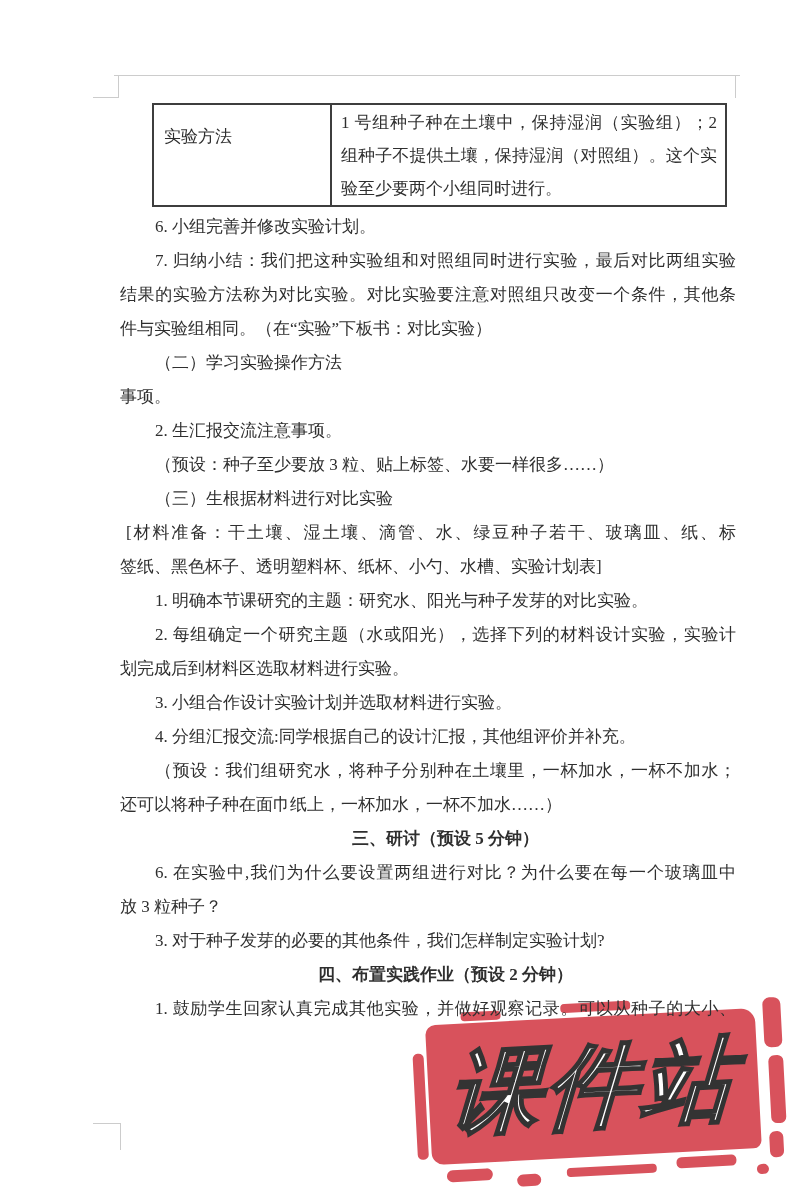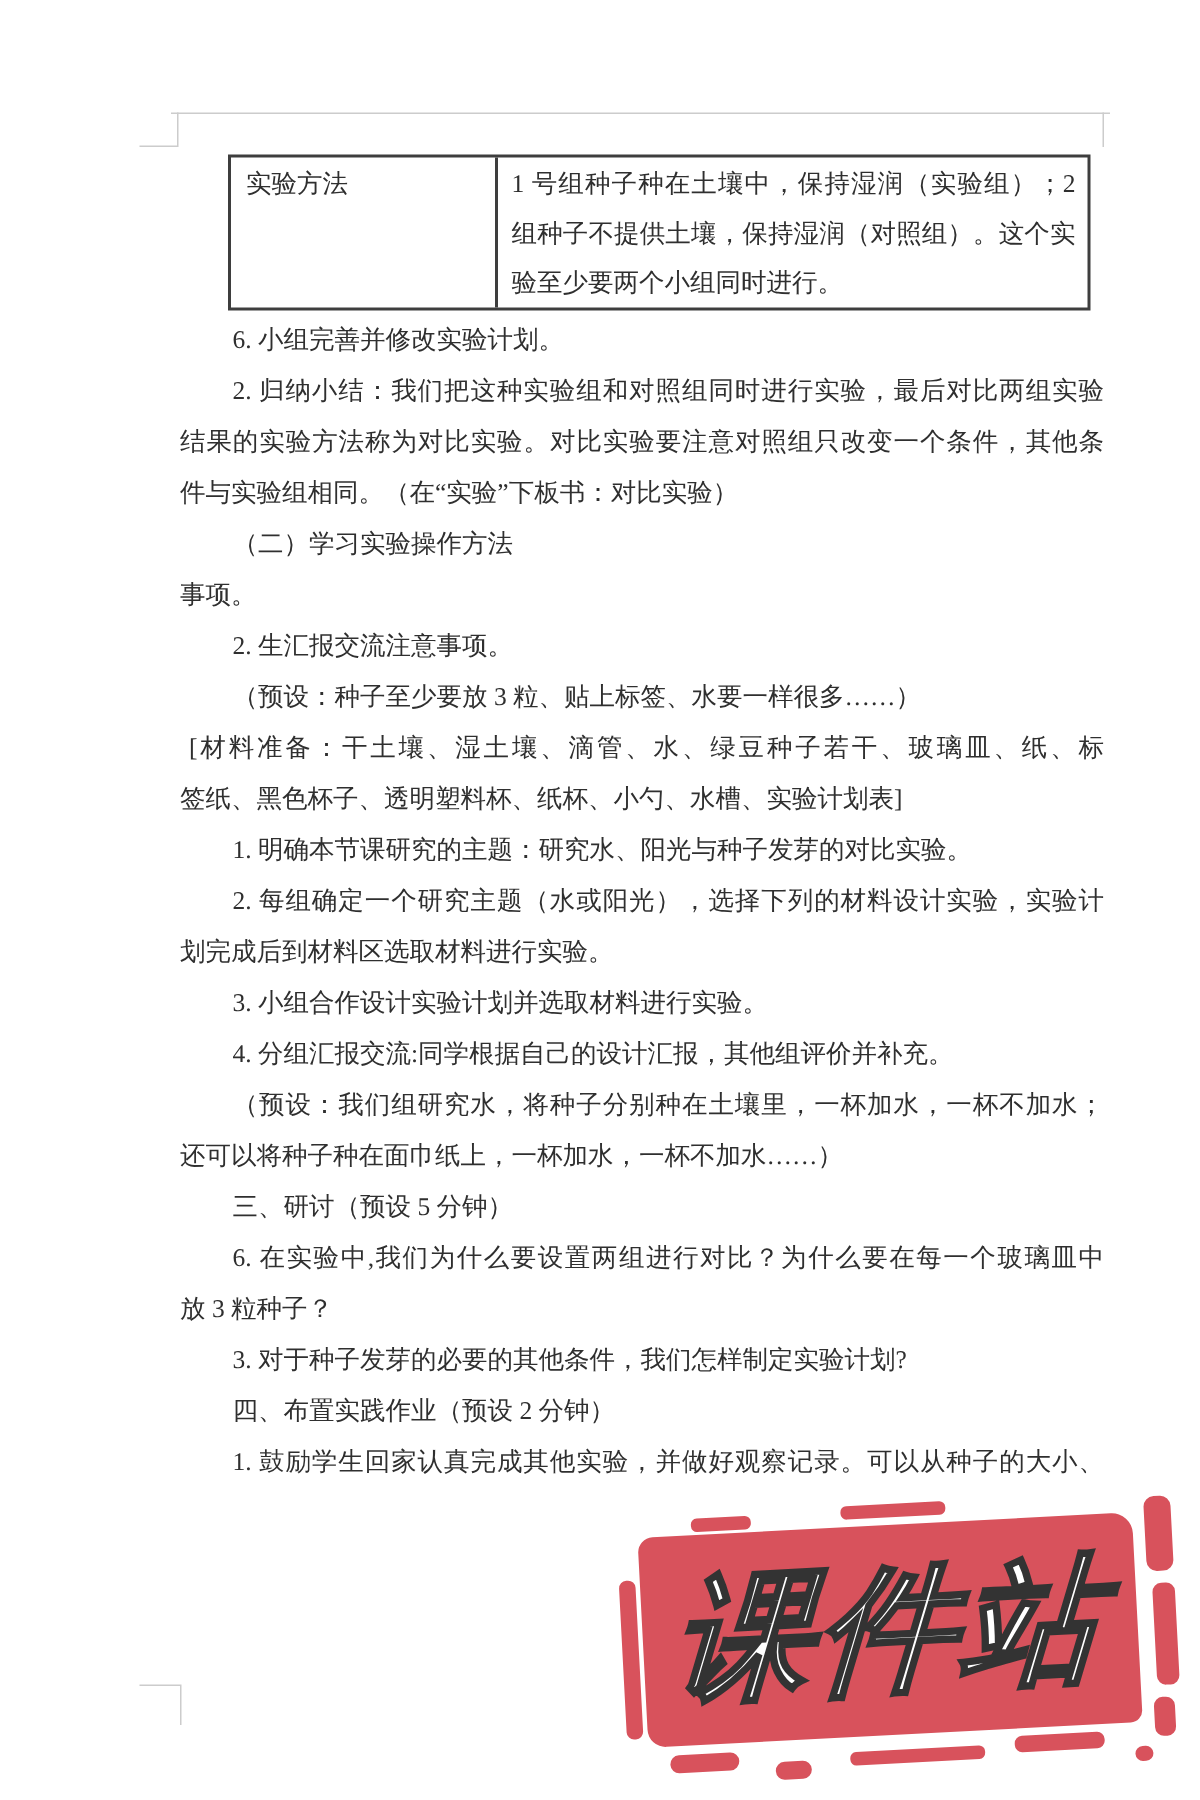--- a/index.html
+++ b/index.html
@@ -19,40 +19,40 @@
     width:575px; height:104px;
     border:2px solid #3e3e3e;
     box-sizing:border-box;
     display:flex;
     background:#ffffff;
     z-index:3;
   }
   .doc-table .cell-h {
     width:178px; box-sizing:border-box;
     border-right:2px solid #3e3e3e;
-    padding:1px 10px 0 10px;
+    padding:15px 10px 0 10px;
     font-size:17px; line-height:33px;
   }
   .doc-table .cell-b {
     flex:1; box-sizing:border-box;
     padding:1px 8px 0 9px;
     font-size:17px;
   }
   .tline { height:33px; line-height:33px; overflow:hidden; }
   .tline.just { text-align:justify; text-align-last:justify; }
   
   #body-text {
     position:absolute; left:120px; top:210px; width:616px;
     font-size:17px;
     z-index:5;
   }
   .line { height:34px; line-height:34px; overflow:hidden; }
   .line.ind  { text-indent:35px; }
   .line.sind { text-indent:6px; }
-  .line.bold { font-weight:normal; }
+  .line.bold { font-weight:bold;text-align:center; }
   .line.just { text-align:justify; text-align-last:justify; }
   
   #stamp {
     position:absolute; left:413px; top:1000px;
     width:387px; height:195px;
     transform:rotate(-3deg);
     z-index:2;
   }
   .stamp-red { position:absolute; background:#d8525c; }
   #stamp .main {
@@ -114,27 +114,28 @@
     <div class="cell-h">实验方法</div>
     <div class="cell-b" id="table-body-cell">
         <div class="tline just">1 号组种子种在土壤中，保持湿润（实验组）；2 号</div>
         <div class="tline just">组种子不提供土壤，保持湿润（对照组）。这个实</div>
         <div class="tline">验至少要两个小组同时进行。</div>
       </div>
   </div>
 
   <div id="body-text">
       <div class="line ind">6. 小组完善并修改实验计划。</div>
-      <div class="line ind just">2. 归纳小结：我们把这种实验组和对照组同时进行实验，最后对比两组实验</div>
+      <div class="line ind just">7. 归纳小结：我们把这种实验组和对照组同时进行实验，最后对比两组实验</div>
       <div class="line just">结果的实验方法称为对比实验。对比实验要注意对照组只改变一个条件，其他条</div>
       <div class="line">件与实验组相同。（在“实验”下板书：对比实验）</div>
       <div class="line ind">（二）学习实验操作方法</div>
       <div class="line">事项。</div>
       <div class="line ind">2. 生汇报交流注意事项。</div>
       <div class="line ind">（预设：种子至少要放 3 粒、贴上标签、水要一样很多……）</div>
+      <div class="line ind">（三）生根据材料进行对比实验</div>
       <div class="line sind just">[材料准备：干土壤、湿土壤、滴管、水、绿豆种子若干、玻璃皿、纸、标</div>
       <div class="line">签纸、黑色杯子、透明塑料杯、纸杯、小勺、水槽、实验计划表]</div>
       <div class="line ind">1. 明确本节课研究的主题：研究水、阳光与种子发芽的对比实验。</div>
       <div class="line ind just">2. 每组确定一个研究主题（水或阳光），选择下列的材料设计实验，实验计</div>
       <div class="line">划完成后到材料区选取材料进行实验。</div>
       <div class="line ind">3. 小组合作设计实验计划并选取材料进行实验。</div>
       <div class="line ind">4. 分组汇报交流:同学根据自己的设计汇报，其他组评价并补充。</div>
       <div class="line ind just">（预设：我们组研究水，将种子分别种在土壤里，一杯加水，一杯不加水；</div>
       <div class="line">还可以将种子种在面巾纸上，一杯加水，一杯不加水……）</div>
       <div class="line ind bold">三、研讨（预设 5 分钟）</div>

